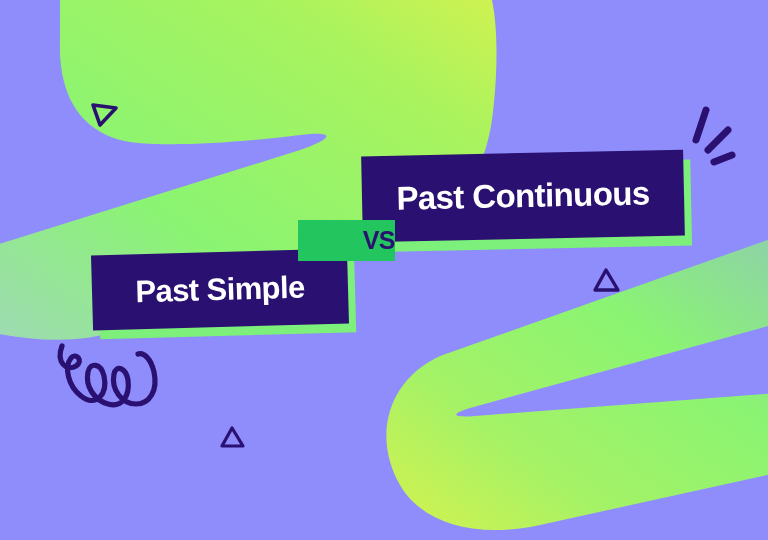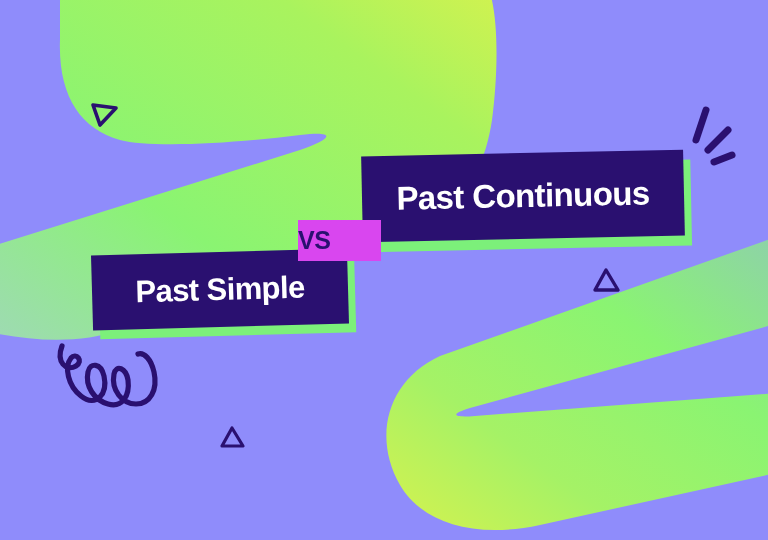--- a/index.html
+++ b/index.html
@@ -91,26 +91,26 @@
   }
   #block-simple .title-text {
     font-size: 31px;
   }
 
   
   #badge-vs {
     position: absolute;
     left: 298px;
     top: 220px;
-    width: 83px;
+    width: 97px;
     height: 41px;
-    background: #d946ef;
+    background: #22c55e;
     display: flex;
     align-items: center;
-    justify-content: flex-start;
+    justify-content: flex-end;
     z-index: 6;
   }
   #badge-vs .badge-text {
     color: #2a1070;
     font-weight: bold;
     font-size: 25px;
     letter-spacing: -0.5px;
     line-height: 1;
   }
 </style>

